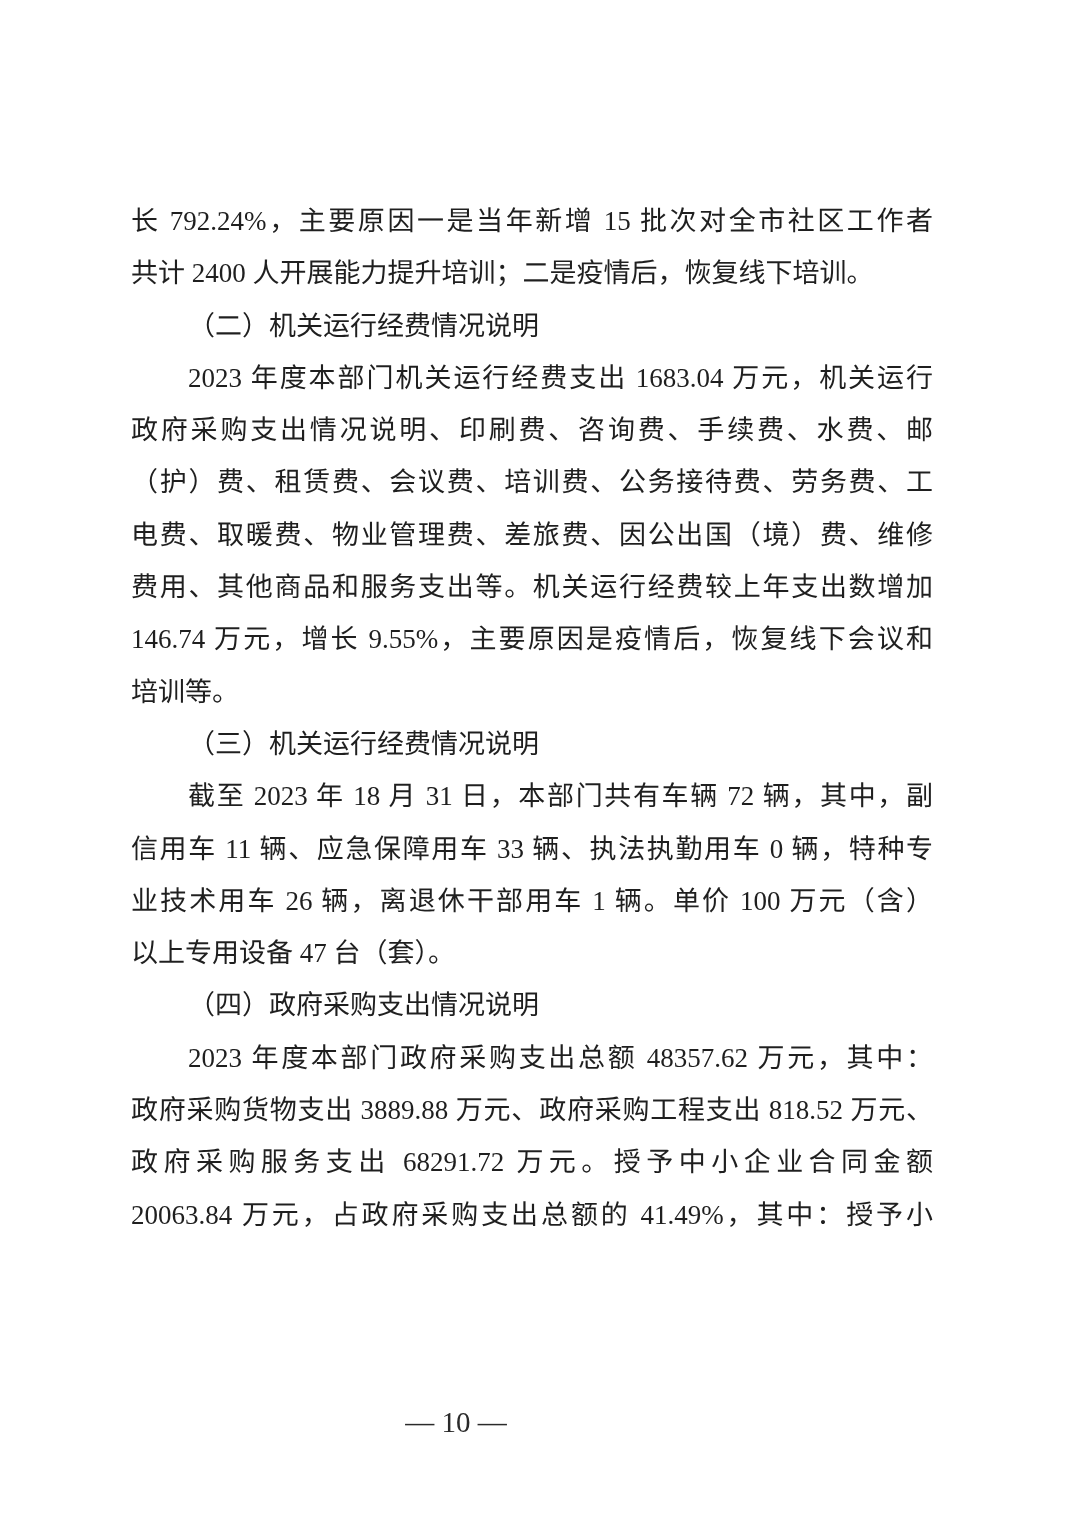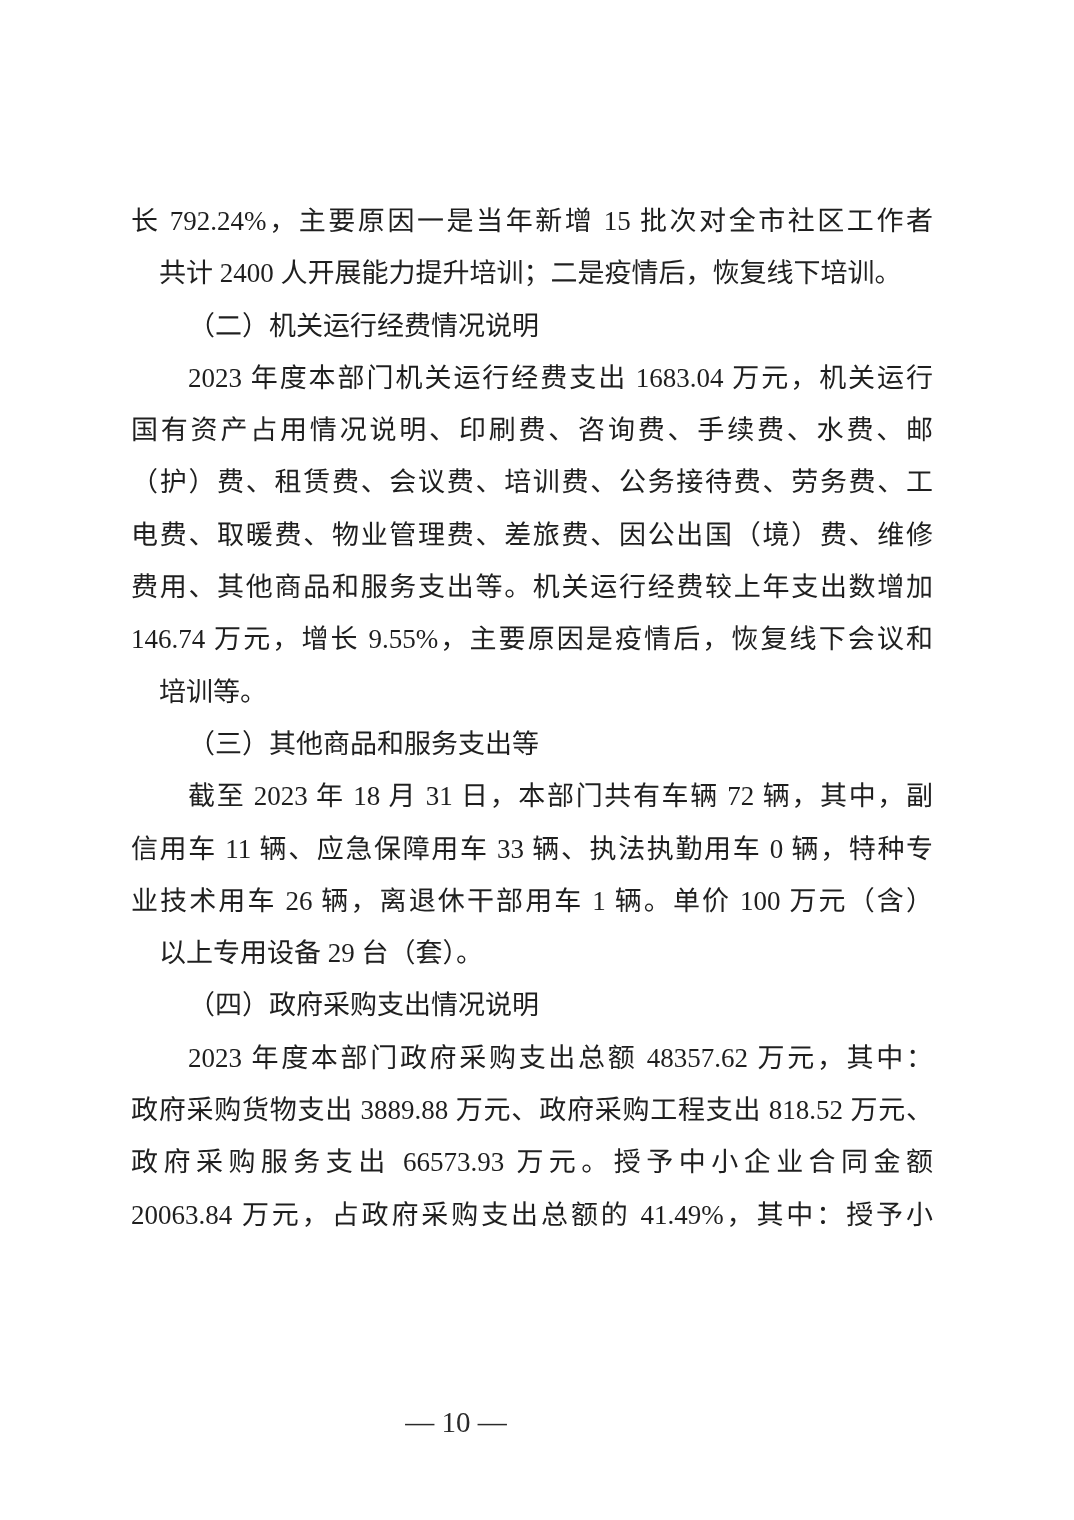--- a/index.html
+++ b/index.html
@@ -33,21 +33,20 @@
     line-height: 52.3px;
     white-space: normal;
   }
   .line.justify {
     text-align: justify;
     text-align-last: justify;
   }
   .line.end {
     text-align: right;
     text-align-last: left;
-    margin-left: 28px;
   }
   .line.heading {
     text-align: right;
     text-align-last: left;
   }
   .line.indent {
     text-indent: 57px;
   }
   .page-footer {
     position: absolute;
@@ -62,33 +61,33 @@
 </style>
 </head>
 <body>
 
 <div class="page">
   <main class="text-block" id="lines-host">
       <div class="line justify">长 792.24%，主要原因一是当年新增 15 批次对全市社区工作者</div>
       <div class="line end">共计 2400 人开展能力提升培训；二是疫情后，恢复线下培训。</div>
       <div class="line heading indent">（二）机关运行经费情况说明</div>
       <div class="line justify indent">2023 年度本部门机关运行经费支出 1683.04 万元，机关运行</div>
-      <div class="line justify">国有资产占用情况说明、印刷费、咨询费、手续费、水费、邮</div>
+      <div class="line justify">政府采购支出情况说明、印刷费、咨询费、手续费、水费、邮</div>
       <div class="line justify">（护）费、租赁费、会议费、培训费、公务接待费、劳务费、工</div>
       <div class="line justify">电费、取暖费、物业管理费、差旅费、因公出国（境）费、维修</div>
       <div class="line justify">费用、其他商品和服务支出等。机关运行经费较上年支出数增加</div>
       <div class="line justify">146.74 万元，增长 9.55%，主要原因是疫情后，恢复线下会议和</div>
       <div class="line end">培训等。</div>
-      <div class="line heading indent">（三）其他商品和服务支出等</div>
+      <div class="line heading indent">（三）机关运行经费情况说明</div>
       <div class="line justify indent">截至 2023 年 18 月 31 日，本部门共有车辆 72 辆，其中，副</div>
       <div class="line justify">信用车 11 辆、应急保障用车 33 辆、执法执勤用车 0 辆，特种专</div>
       <div class="line justify">业技术用车 26 辆，离退休干部用车 1 辆。单价 100 万元（含）</div>
-      <div class="line end">以上专用设备 29 台（套）。</div>
+      <div class="line end">以上专用设备 47 台（套）。</div>
       <div class="line heading indent">（四）政府采购支出情况说明</div>
       <div class="line justify indent">2023 年度本部门政府采购支出总额 48357.62 万元，其中：</div>
       <div class="line justify">政府采购货物支出 3889.88 万元、政府采购工程支出 818.52 万元、</div>
-      <div class="line justify">政府采购服务支出 66573.93 万元。授予中小企业合同金额</div>
+      <div class="line justify">政府采购服务支出 68291.72 万元。授予中小企业合同金额</div>
       <div class="line justify">20063.84 万元，占政府采购支出总额的 41.49%，其中：授予小</div>
     </main>
   <footer class="page-footer">
     <span>— 10 —</span>
   </footer>
 </div>
 
 </body></html>

